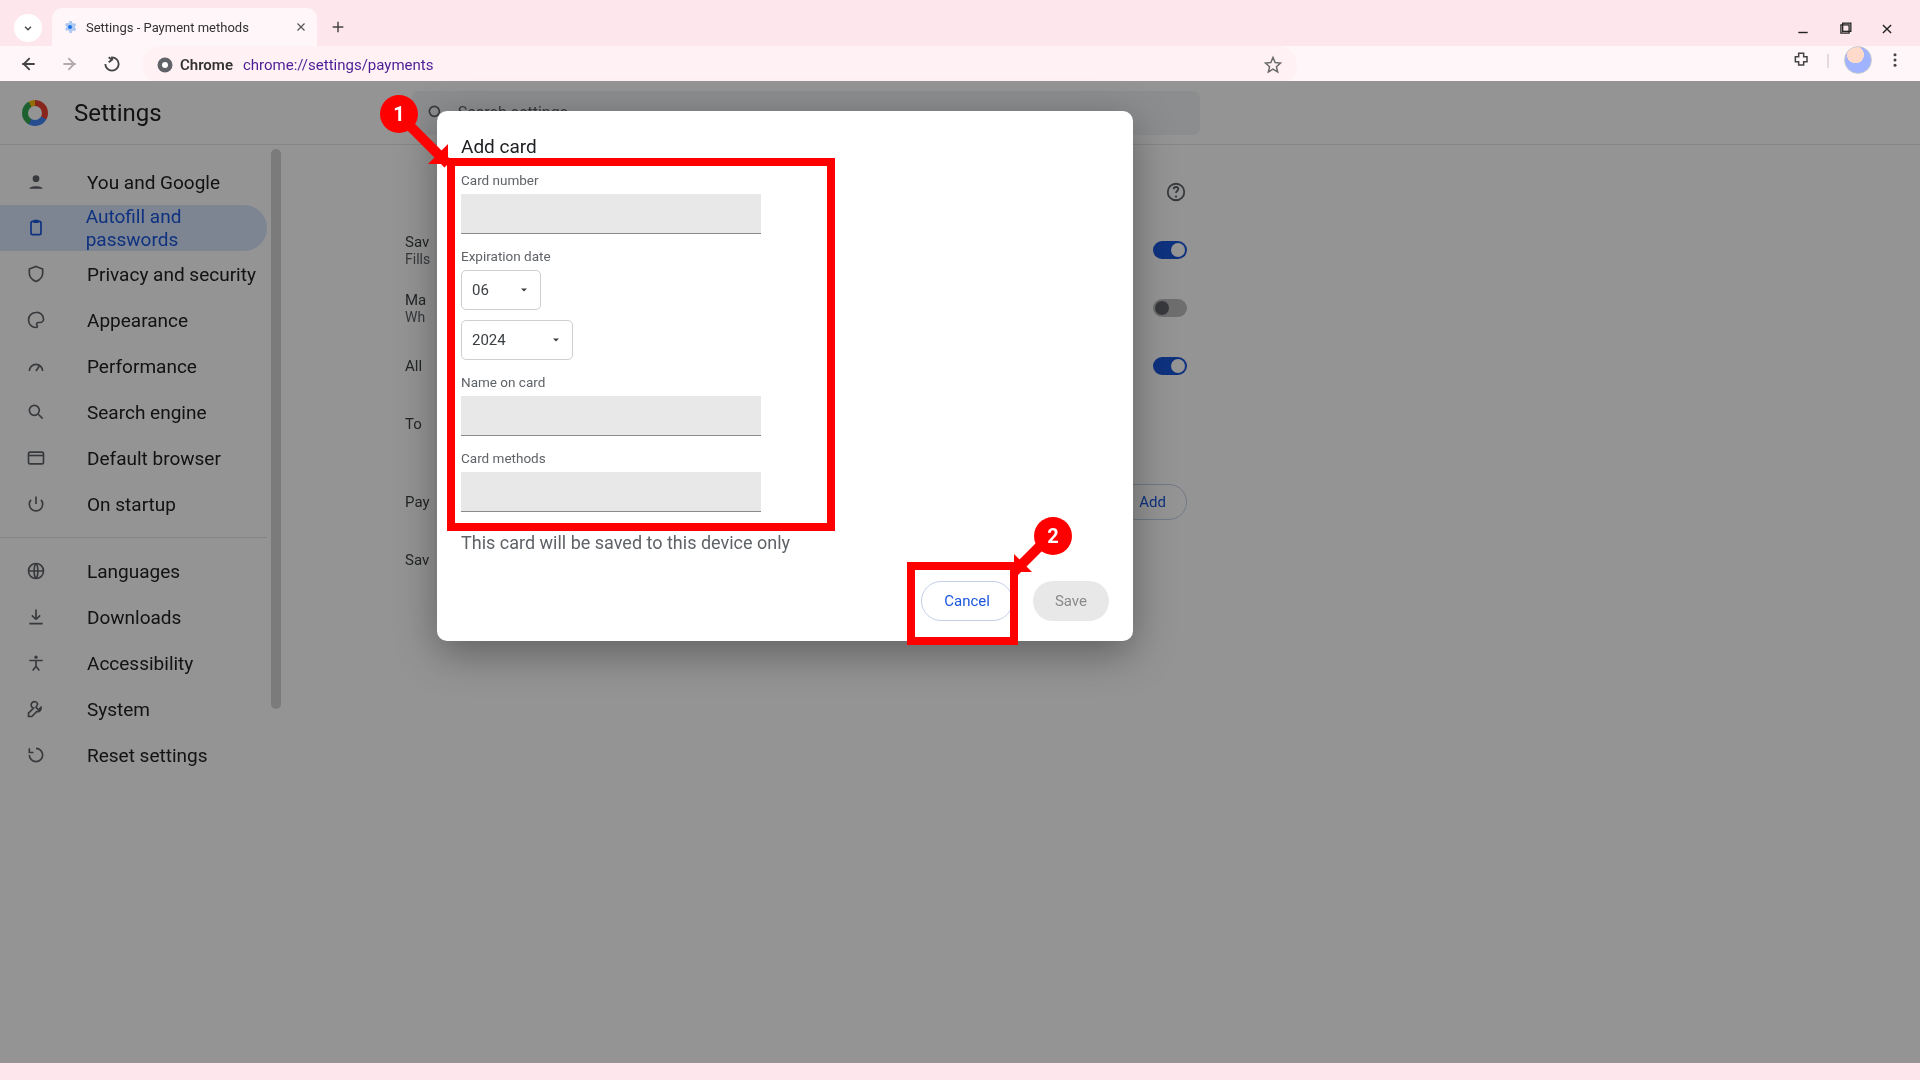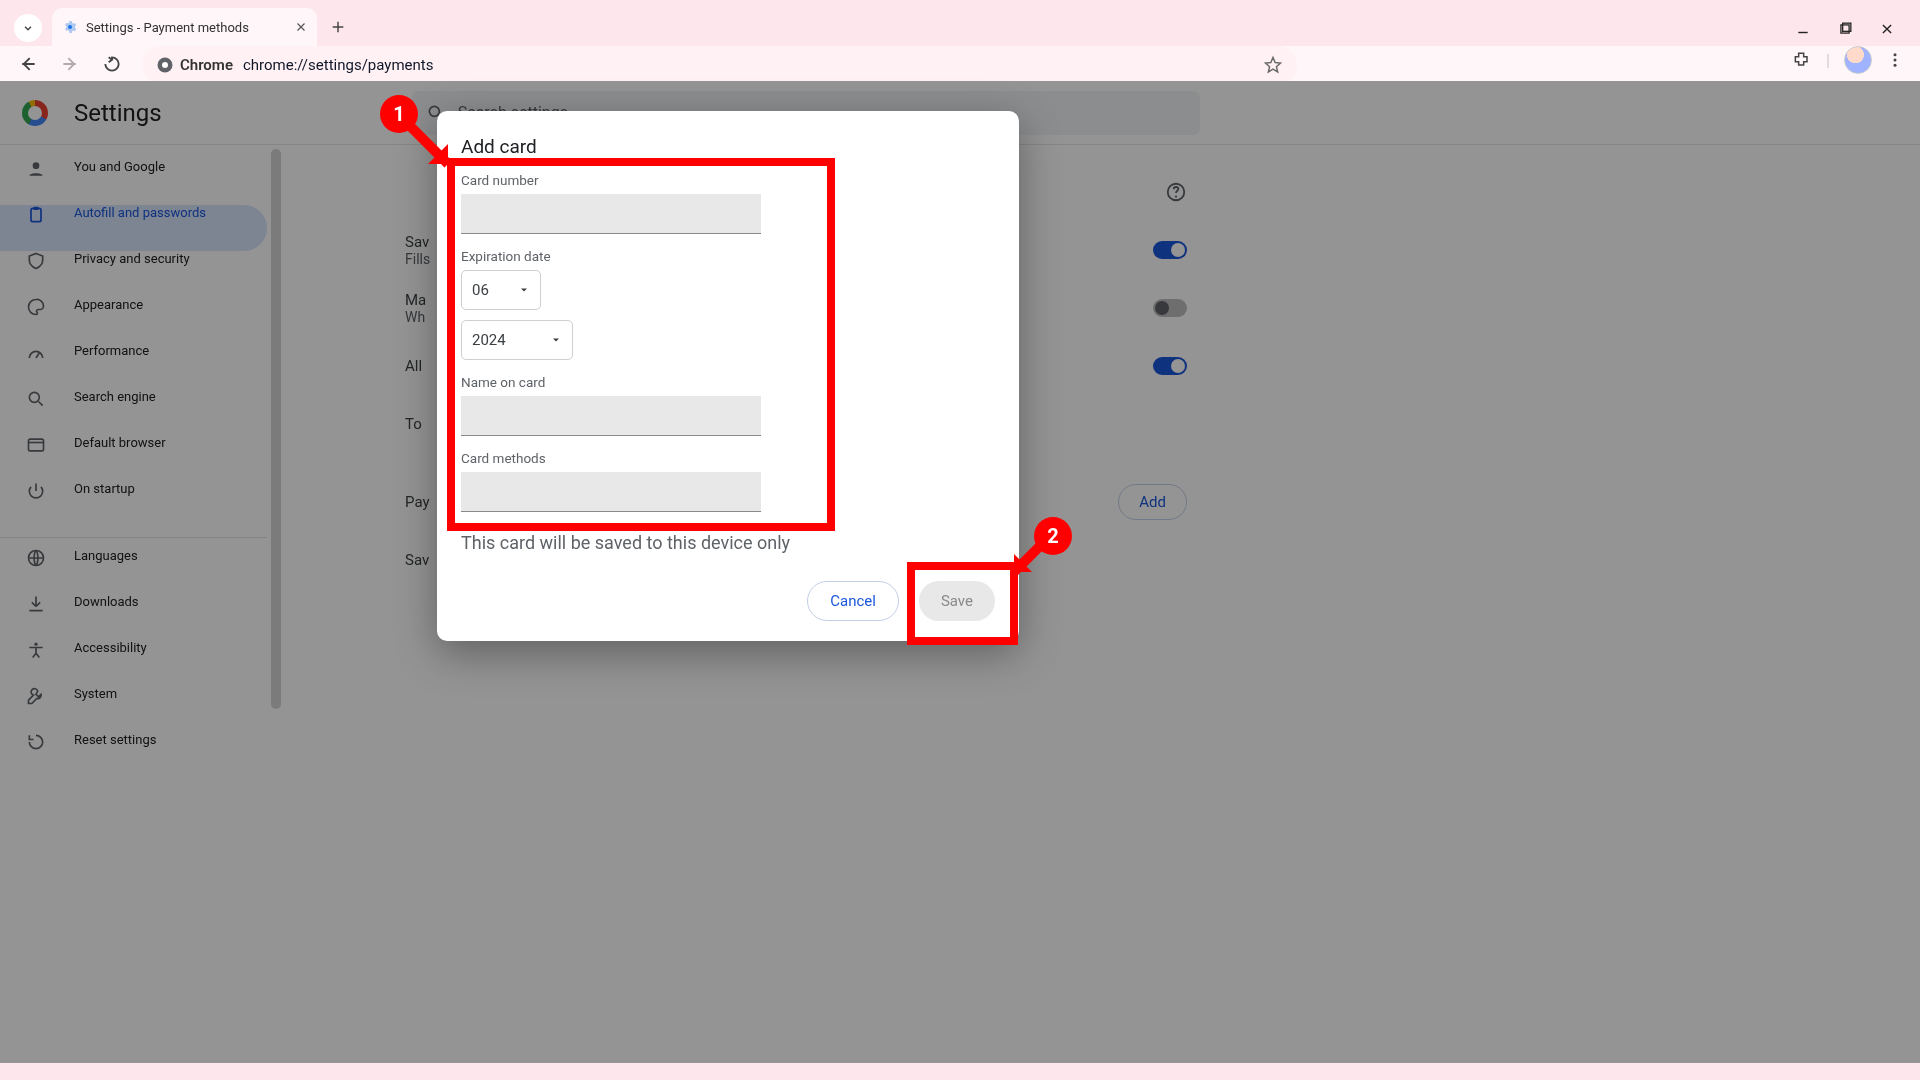--- a/index.html
+++ b/index.html
@@ -11,58 +11,58 @@
 .tab { background: #fef6f8; height: 38px; width: 265px; border-radius: 10px 10px 0 0; display: flex; align-items: center; padding: 0 10px; gap: 8px; color: #333; font-size: 13px; margin-left: 4px; }
 .tab .close { margin-left: auto; color:#555; }
 .new-tab { width: 30px; height: 30px; display:flex; align-items:center;justify-content:center; color:#444; margin-left:6px; margin-bottom:4px; }
 .window-controls { margin-left: auto; display:flex; gap: 28px; padding: 0 18px 10px 0; color:#222; }
 
 .toolbar { height: 35px; background: #fef6f8; display:flex; align-items:flex-start; padding: 0 10px; gap: 6px; }
 .icon-btn { width: 36px; height:36px; display:flex;align-items:center;justify-content:center; color:#444; border-radius:50%; }
 .icon-btn.disabled { color: #b5a9ab; }
 .omnibox { flex: 0 0 1155px; height: 38px; background: #fff1f4; border-radius: 19px; display:flex; align-items:center; padding: 0 14px; gap: 10px; color:#444; font-size:15px; margin-left: 6px; }
 .omnibox .chrome-chip { display:flex; align-items:center; gap:6px; font-weight:600; color:#333; }
-.omnibox .url-rest { color:#0f172a; }
+.omnibox .url-rest { color:#4c1d95; }
 .omnibox .star { margin-left:auto; color:#6b6b6b; }
 .toolbar-right { margin-left:auto; display:flex; align-items:center; gap: 14px; padding-right: 6px; color:#444; }
 .avatar { width:28px; height:28px; border-radius:50%; background: radial-gradient(circle at 40% 30%, #ffd9c9 0 35%, #9fb3ff 36% 100%); border:1px solid #ccc; }
 
 
 .app { position:relative; height: calc(1080px - 98px); background:#fff; }
 .app-header { height: 64px; display:flex; align-items:center; padding: 0 22px; gap: 26px; border-bottom:1px solid #e7e7e7; }
 .logo-circle { width:26px; height:26px; border-radius:50%; background: conic-gradient(#ea4335 0 120deg,#4285f4 0 210deg,#34a853 0 330deg,#fbbc05 0 360deg); position:relative; }
 .logo-circle::after{content:"";position:absolute;inset:6px;border-radius:50%;background:#fff;}
 .app-title { font-size: 24px; color:#202124; }
 .settings-search { margin-left: 224px; width: 788px; height: 44px; background:#f1f3f4; border-radius: 6px; display:flex; align-items:center; padding:0 14px; gap:12px; color:#5f6368; font-size:16px; }
 
 .app-body { display:flex; height: calc(100% - 64px); }
 .sidebar { width: 285px; padding-top: 14px; overflow-y:auto; position:relative; }
 .sb-scroll-ind { position:absolute; right:4px; top:4px; width:10px; height:560px; background:#d4d4d4; border-radius:5px; }
-.sb-item { height:46px; display:flex; padding-left: 26px; gap: 26px; font-size:13px; color:#202124; border-radius: 0 23px 23px 0; margin-right:18px; }
+.sb-item { height:46px; display:flex; align-items:center; padding-left: 26px; gap: 39px; font-size:19px; color:#202124; border-radius: 0 23px 23px 0; margin-right:18px; }
 .sb-item.active { background:#d7e3fc; color:#1a56db; }
 .sb-item.active .sb-ic { color:#1a56db; }
 .sb-ic { width:22px; color:#5f6368; display:flex; }
 .sb-sep { height:1px; background:#e4e4e4; margin: 10px 18px 10px 0;}
 
 .main { flex:1; display:flex; justify-content:flex-start; }
 .content-col { width: 782px; margin-left: 120px; padding-top: 18px; color:#3c4043; font-size:15px; }
 .row { display:flex; align-items:center; min-height:58px; }
 .row .txt { flex:1; }
 .row .sub { color:#5f6368; font-size:14px; }
 .help-ic { color:#5f6368; }
 .toggle { width:34px; height:18px; border-radius:9px; position:relative; }
 .toggle.on { background:#1a56db; }
 .toggle.on::after{content:"";position:absolute;right:2px;top:2px;width:14px;height:14px;border-radius:50%;background:#fff;}
 .toggle.off { background:#bdbdbd; }
 .toggle.off::after{content:"";position:absolute;left:2px;top:2px;width:14px;height:14px;border-radius:50%;background:#5f6368;}
 .add-btn { padding: 8px 20px; border:1px solid #c3cfe8; color:#1a56db; border-radius:20px; font-size:15px; }
 
 
 .scrim { position:absolute; inset:0; background: rgba(0,0,0,0.42); }
-.dialog { position:absolute; left:437px; top:30px; width:582px; background:#fff; border-radius:10px; box-shadow:0 12px 40px rgba(0,0,0,.35); padding: 24px 24px 20px 24px; }
+.dialog { position:absolute; left:437px; top:30px; width:696px; background:#fff; border-radius:10px; box-shadow:0 12px 40px rgba(0,0,0,.35); padding: 24px 24px 20px 24px; }
 .dlg-title { font-size:19px; color:#202124; margin-bottom: 14px; }
 .fld-label { font-size:13.5px; color:#5f6368; margin-top: 14px; margin-bottom: 6px; }
 .fld-label.first { margin-top: 4px; }
 .text-input { width:300px; height:40px; background:#e8e8e8; border:none; border-bottom:1px solid #8a8a8a; padding:0 10px; font-size:15px; }
 .sel-row { display:flex; gap:10px;flex-direction:column; }
 .sel { height:40px; border:1px solid #cfcfcf; border-radius:5px; background:#fff; display:flex; align-items:center; justify-content:space-between; padding:0 10px; color:#3c4043; font-size:15px; }
 .sel.month{ width:80px; } .sel.year{ width:112px; }
 .dlg-note { margin-top:20px; color:#5f6368; font-size:18px; }
 .dlg-actions { margin-top:28px; display:flex; justify-content:flex-end; gap:20px; }
 .btn { height:40px; padding:0 22px; border-radius:20px; display:flex; align-items:center; font-size:15px; }

